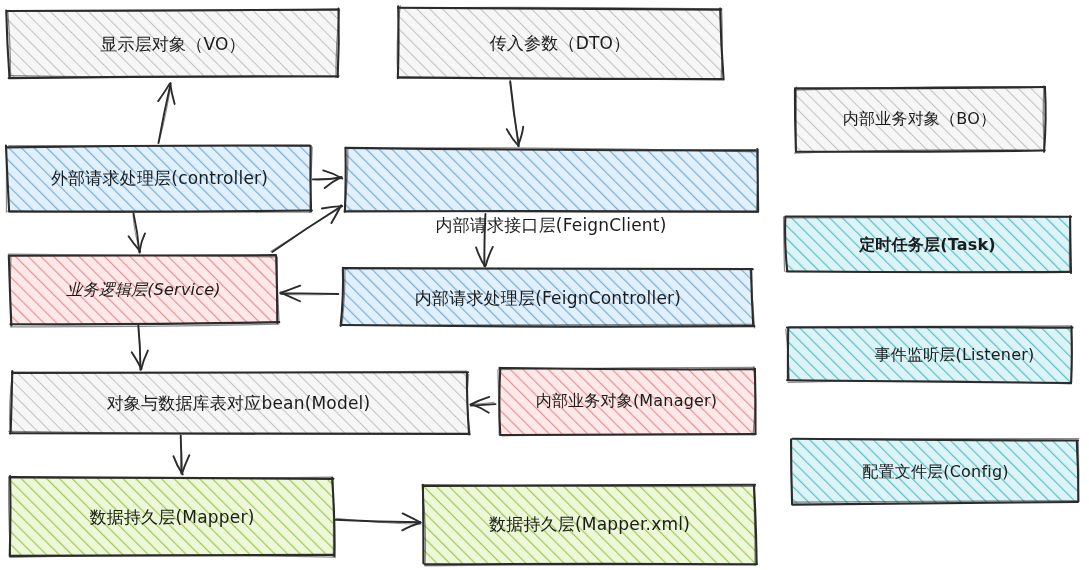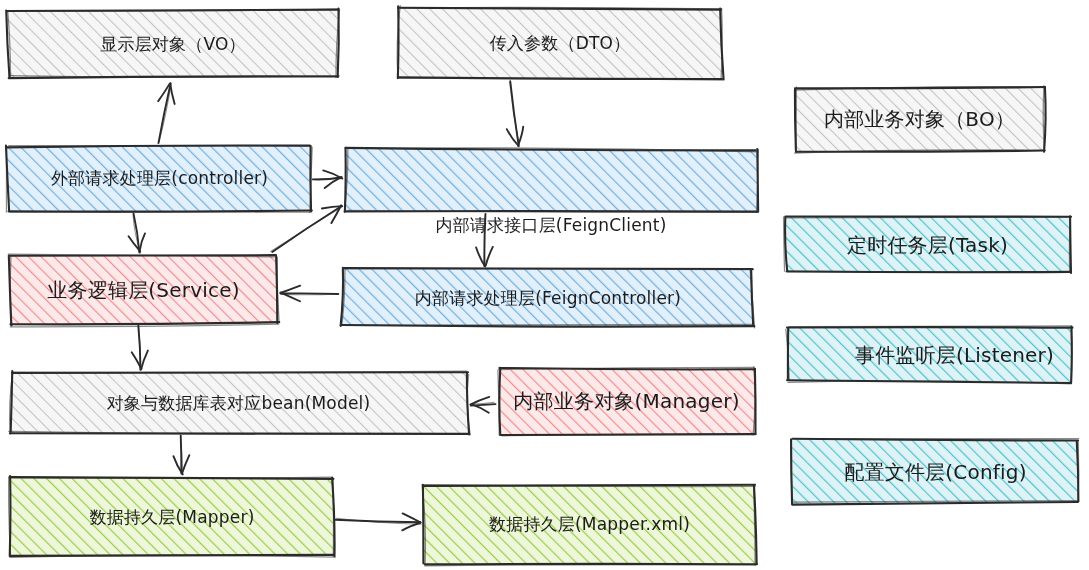--- a/index.html
+++ b/index.html
@@ -39,21 +39,21 @@
   .node-label {
     font-family: "DejaVu Sans", "Liberation Sans", sans-serif;
     font-size: 17px;
     line-height: 1.1;
     color: #1b1b1b;
     letter-spacing: 0.2px;
     white-space: nowrap;
     user-select: none;
   }
   .node-label.small {
-    font-size: 20px;
+    font-size: 16px;
   }
 </style>
 </head>
 <body>
 
 <div id="diagram-root">
 
   <svg id="sketch-layer" viewBox="0 0 1089 570">
     <defs>
       <pattern id="hatch-grey" patternUnits="userSpaceOnUse" width="9" height="9" patternTransform="rotate(-45)">
@@ -313,24 +313,24 @@
       </div>
       <div class="node" style="left: 795px; top: 88px; width: 249px; height: 62px;">
         <span class="node-label small">内部业务对象（BO）</span>
       </div>
       <div class="node" style="left: 8px; top: 145px; width: 303px; height: 67px;">
         <span class="node-label">外部请求处理层(controller)</span>
       </div>
       <div class="node" style="left: 345px; top: 150px; width: 412px; height: 62px; margin-top: 44px;">
         <span class="node-label">内部请求接口层(FeignClient)</span>
       </div>
-      <div class="node" style="left: 785px; top: 218px; width: 285px; height: 54px;">
+      <div class="node" style="left: 785px; top: 218px; width: 285px; height: 54px; font-weight: bold;">
         <span class="node-label small">定时任务层(Task)</span>
       </div>
-      <div class="node" style="left: 10px; top: 256px; width: 267px; height: 68px;">
+      <div class="node" style="left: 10px; top: 256px; width: 267px; height: 68px; font-style: italic;">
         <span class="node-label small">业务逻辑层(Service)</span>
       </div>
       <div class="node" style="left: 343px; top: 270px; width: 410px; height: 57px;">
         <span class="node-label">内部请求处理层(FeignController)</span>
       </div>
       <div class="node" style="left: 788px; top: 328px; width: 285px; height: 54px; padding-left: 48px;">
         <span class="node-label small">事件监听层(Listener)</span>
       </div>
       <div class="node" style="left: 10px; top: 373px; width: 457px; height: 61px;">
         <span class="node-label">对象与数据库表对应bean(Model)</span>

